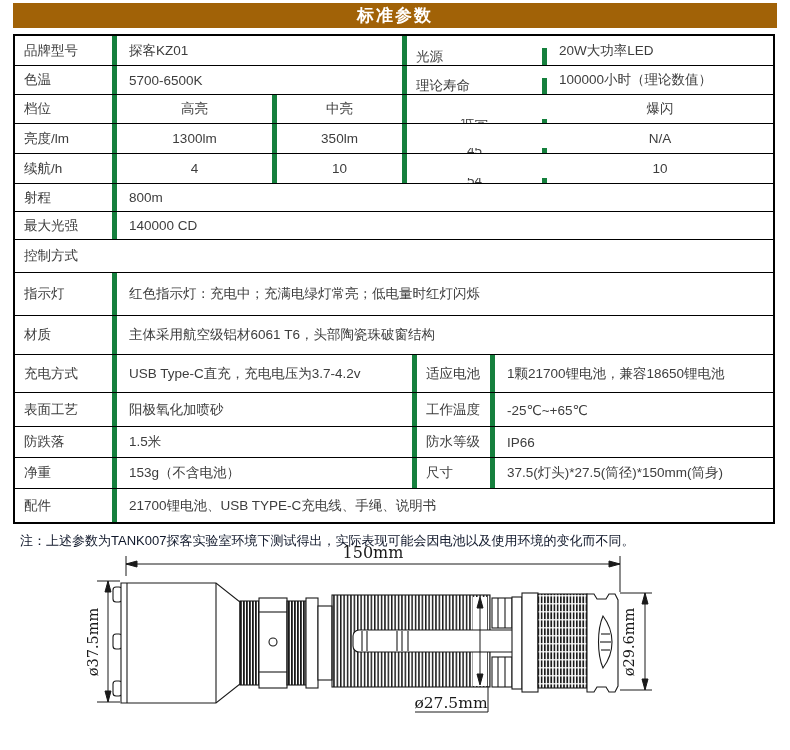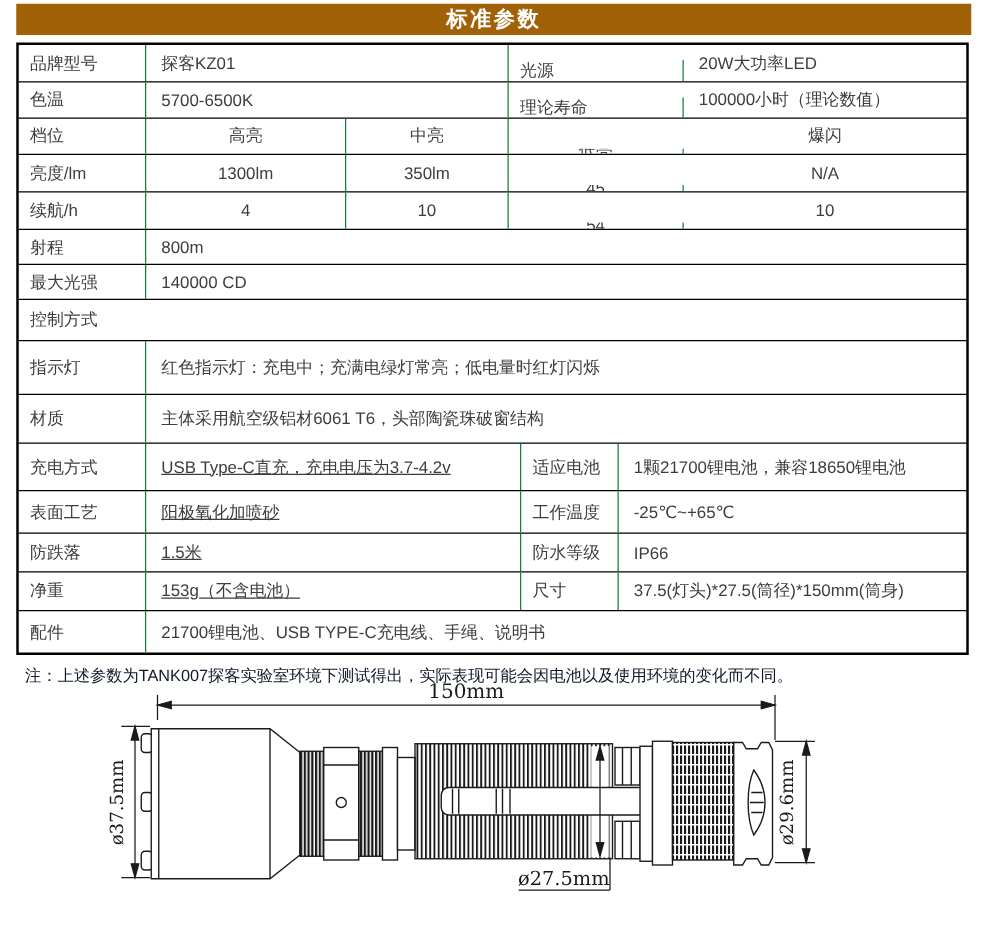--- a/index.html
+++ b/index.html
@@ -13,34 +13,34 @@
     display:flex;align-items:center;justify-content:center;
     font-size:17px;font-weight:bold;letter-spacing:2px;
   }
   .spec-table{
     margin:6px 13px 0 13px;width:762px;box-sizing:border-box;
     border:2px solid #000;background:#fff;
   }
   .t-row{display:flex;border-bottom:1px solid #000;}
   .t-row:last-child{border-bottom:none;}
   .cell{
-    box-sizing:border-box;border-right:1px solid #15803d;
+    box-sizing:border-box;border-right:5px solid #15803d;
     display:flex;align-items:center;font-size:13.5px;color:#3d3d3d;
     white-space:nowrap;overflow:hidden;
   }
   .cell:last-child{border-right:none;flex:1;}
   .lab{width:102px;padding-left:9px;}
   .val{padding-left:12px;}
   .ctr{justify-content:center;padding-left:0;}
   .w-a-v1{width:290px;}
   .w-a-l2{width:140px;padding-left:9px;margin-top:12px;}
   .w-b1{width:160px;}
   .w-b2{width:130px;}
   .w-b3{width:140px;margin-top:24px;}
-  .w-d-v1{width:300px;text-decoration:underline;}
+  .w-d-v1{width:300px;}
   .w-d-l2{width:78px;padding-left:9px;}
   .h29{height:29px}.h28{height:28px}.h27{height:27px}.h32{height:32px}
   .h42{height:42px}.h38{height:38px}.h37{height:37px}.h33{height:33px}.h30{height:30px}
   .note-line{
     margin:8px 0 0 20px;font-size:13px;color:#0f172a;
   }
   .drawing-wrap{position:absolute;left:0;top:535px;width:790px;height:215px;}
   svg text{font-family:"DejaVu Serif","Liberation Serif",serif;fill:#1a1a1a;}
 </style>
 </head>

